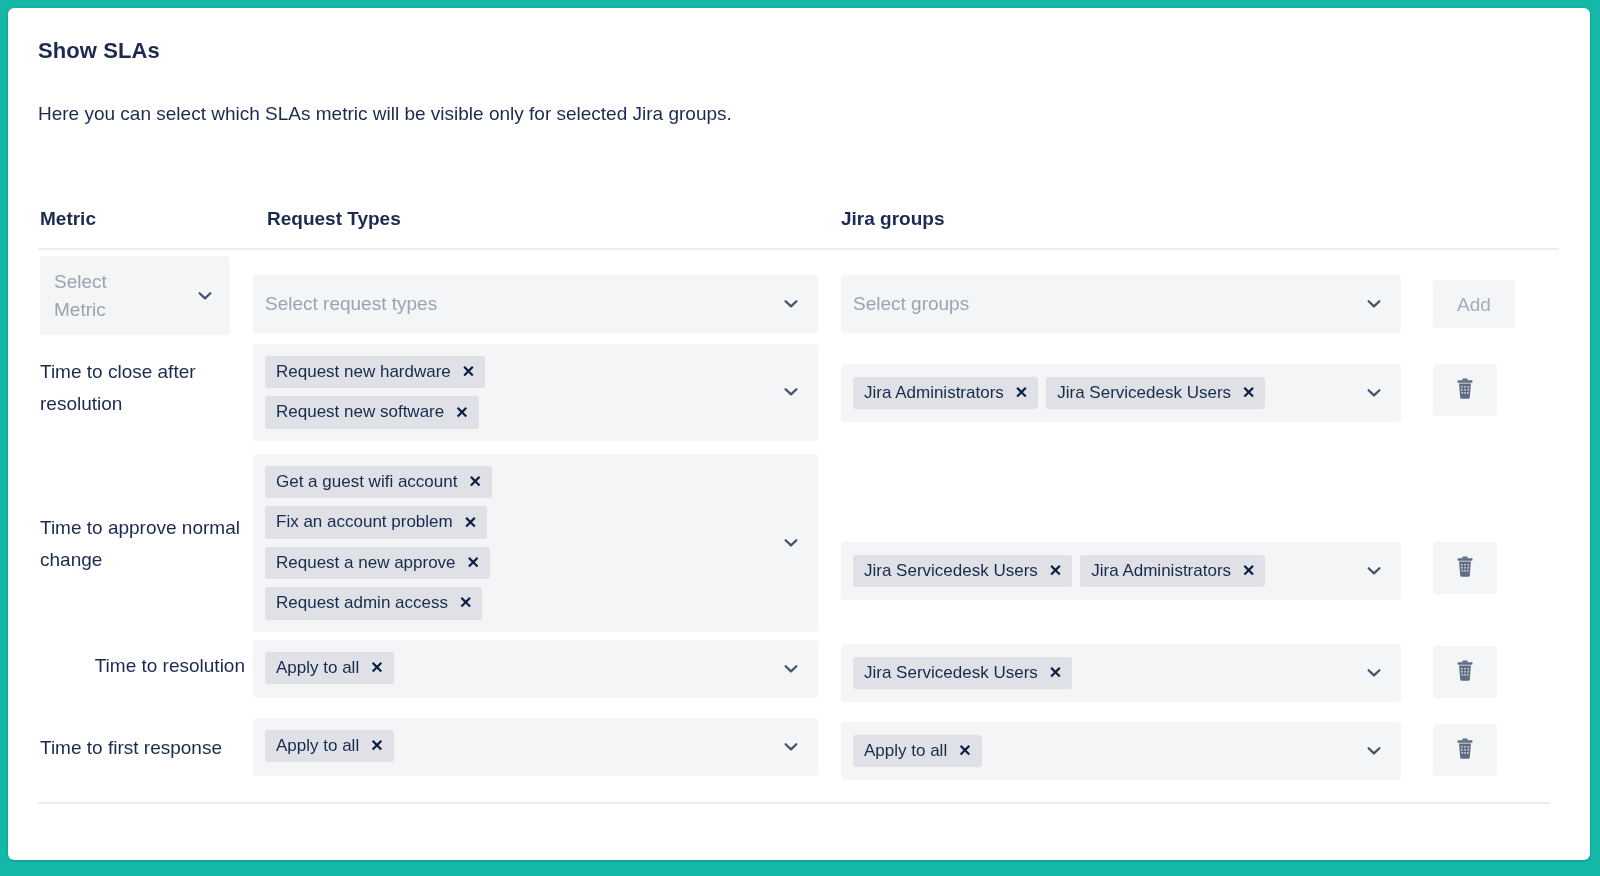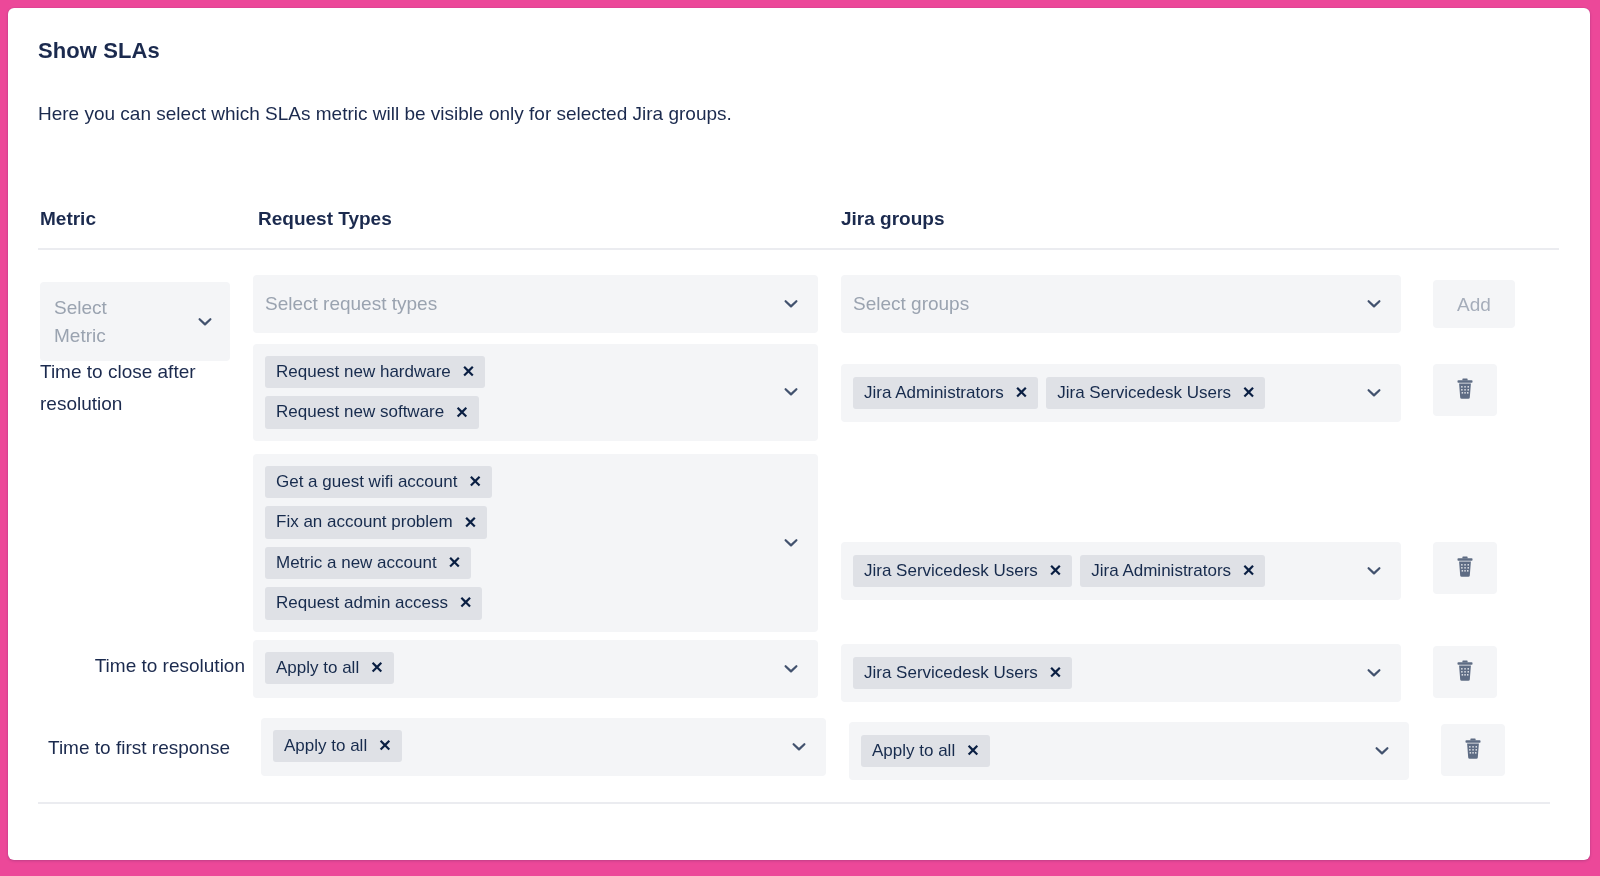--- a/index.html
+++ b/index.html
@@ -12,21 +12,21 @@
   }
   body {
     font-family: "Liberation Sans", sans-serif;
     -webkit-font-smoothing: antialiased;
   }
 
   .page {
     position: relative;
     width: 1600px;
     height: 876px;
-    background: #ec4899;
+    background: #14b8a6;
   }
 
   .card {
     position: absolute;
     left: 8px;
     top: 8px;
     width: 1582px;
     height: 852px;
     background: #ffffff;
     border-radius: 6px;
@@ -68,21 +68,21 @@
     border-bottom: 2px solid #ebecf0;
   }
   .th {
     position: absolute;
     top: 0;
     font-size: 19px;
     font-weight: bold;
     color: #1b2a4e;
   }
   .th.metric { left: 2px; }
-  .th.request { left: 220px; }
+  .th.request { left: 229px; }
   .th.groups { left: 803px; }
 
   .row {
     position: relative;
     width: 100%;
   }
 
   
   .col-metric   { position: absolute; left: 2px;   width: 205px; }
   .col-request  { position: absolute; left: 215px; width: 565px; }
@@ -211,21 +211,21 @@
     <div class="table">
 
       <div class="thead">
         <div class="th metric">Metric</div>
         <div class="th request">Request Types</div>
         <div class="th groups">Jira groups</div>
       </div>
 
       <div id="rows-host">
           <div class="row" style="height: 82px;">
-            <div class="col-metric" style="top: 32px;">
+            <div class="col-metric" style="top: 6px;">
               <div class="metric-select">
                 <div>Select</div>
                 <div>Metric</div>
                 <span class="chevron" style="right: 16px;">
                   <svg width="18" height="18" viewBox="0 0 18 18" aria-hidden="true">
                     <path d="M3.6 6.2 L9 11.4 L14.4 6.2" fill="none" stroke="#42526e" stroke-width="2.2" stroke-linecap="round" stroke-linejoin="round"></path>
                   </svg>
                 </span>
               </div>
             </div>
@@ -302,32 +302,35 @@
                     <rect x="9.3" y="11.2" width="1.5" height="1.3" fill="#f4f5f7"></rect>
                     <rect x="12.5" y="11.2" width="1.5" height="1.3" fill="#f4f5f7"></rect>
                     <rect x="6.6" y="14.2" width="1.5" height="1.3" fill="#f4f5f7"></rect>
                     <rect x="9.3" y="14.2" width="1.5" height="1.3" fill="#f4f5f7"></rect>
                     <rect x="12.0" y="14.2" width="1.5" height="1.3" fill="#f4f5f7"></rect>
                   </svg></span>
               </button>
             </div>
           </div>
           <div class="row" style="height: 190px;">
+            <div class="col-metric" style="top: 70px;">
+              <div class="metric-label">Time to approve normal change</div>
+            </div>
             <div class="col-request" style="top: 12px;">
               <div class="field">
                 <span class="chip">
                   <span>Get a guest wifi account</span>
                   <span class="chip-x">✕</span>
                 </span>
                 <span class="chip">
                   <span>Fix an account problem</span>
                   <span class="chip-x">✕</span>
                 </span>
                 <span class="chip">
-                  <span>Metric a new account</span>
+                  <span>Request a new approve</span>
                   <span class="chip-x">✕</span>
                 </span>
                 <span class="chip">
                   <span>Request admin access</span>
                   <span class="chip-x">✕</span>
                 </span>
                 <span class="chevron">
                   <svg width="18" height="18" viewBox="0 0 18 18" aria-hidden="true">
                     <path d="M3.6 6.2 L9 11.4 L14.4 6.2" fill="none" stroke="#42526e" stroke-width="2.2" stroke-linecap="round" stroke-linejoin="round"></path>
                   </svg>
@@ -412,21 +415,21 @@
                     <rect x="6.1" y="11.2" width="1.5" height="1.3" fill="#f4f5f7"></rect>
                     <rect x="9.3" y="11.2" width="1.5" height="1.3" fill="#f4f5f7"></rect>
                     <rect x="12.5" y="11.2" width="1.5" height="1.3" fill="#f4f5f7"></rect>
                     <rect x="6.6" y="14.2" width="1.5" height="1.3" fill="#f4f5f7"></rect>
                     <rect x="9.3" y="14.2" width="1.5" height="1.3" fill="#f4f5f7"></rect>
                     <rect x="12.0" y="14.2" width="1.5" height="1.3" fill="#f4f5f7"></rect>
                   </svg></span>
               </button>
             </div>
           </div>
-          <div class="row" style="height: 80px; margin-left: 8px;">
+          <div class="row" style="height: 80px;">
             <div class="col-metric" style="top: 22px;">
               <div class="metric-label">Time to first response</div>
             </div>
             <div class="col-request" style="top: 8px;">
               <div class="field">
                 <span class="chip">
                   <span>Apply to all</span>
                   <span class="chip-x">✕</span>
                 </span>
                 <span class="chevron">

